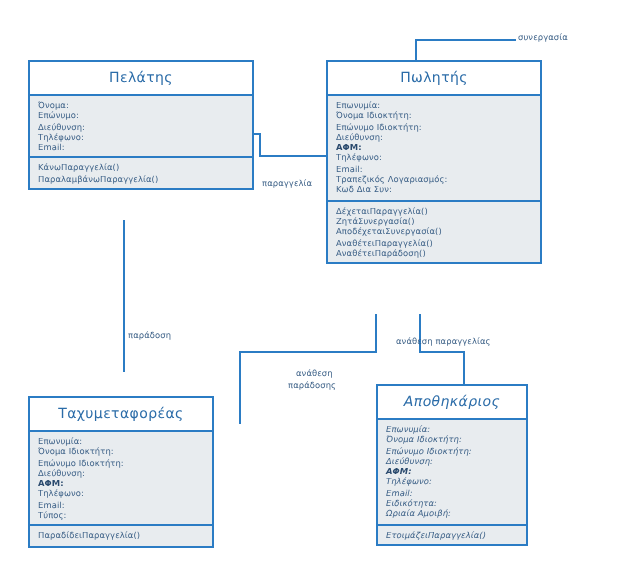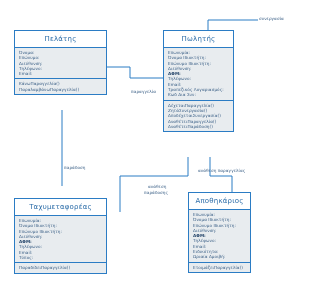--- a/index.html
+++ b/index.html
@@ -84,36 +84,36 @@
 
     <path d="M208 30 L208 20 L258 20"></path>
 
     <path d="M62 110 L62 186"></path>
 
     <path d="M188 157 L188 176 L120 176 L120 212"></path>
 
     <path d="M210 157 L210 176 L232 176 L232 192"></path>
   </svg>
 
-  <div class="uml-class" style="left:14px; top:30px; width:93px;">
+  <div class="uml-class" style="left:14px; top:30px; width:113px;">
     <div class="uml-title">Πελάτης</div>
     <div class="uml-attrs">
       <div class="uml-row">Όνομα:</div>
       <div class="uml-row">Επώνυμο:</div>
       <div class="uml-row">Διεύθυνση:</div>
       <div class="uml-row">Τηλέφωνο:</div>
       <div class="uml-row">Email:</div>
     </div>
     <div class="uml-ops">
       <div class="uml-row">ΚάνωΠαραγγελία()</div>
       <div class="uml-row">ΠαραλαμβάνωΠαραγγελία()</div>
     </div>
   </div>
 
-  <div class="uml-class" style="left:163px; top:30px; width:71px;">
+  <div class="uml-class" style="left:163px; top:30px; width:108px;">
     <div class="uml-title">Πωλητής</div>
     <div class="uml-attrs">
       <div class="uml-row">Επωνυμία:</div>
       <div class="uml-row">Όνομα Ιδιοκτήτη:</div>
       <div class="uml-row">Επώνυμο Ιδιοκτήτη:</div>
       <div class="uml-row">Διεύθυνση:</div>
       <div class="uml-row bold">ΑΦΜ:</div>
       <div class="uml-row">Τηλέφωνο:</div>
       <div class="uml-row">Email:</div>
       <div class="uml-row">Τραπεζικός Λογαριασμός:</div>
@@ -138,21 +138,21 @@
       <div class="uml-row bold">ΑΦΜ:</div>
       <div class="uml-row">Τηλέφωνο:</div>
       <div class="uml-row">Email:</div>
       <div class="uml-row">Τύπος:</div>
     </div>
     <div class="uml-ops">
       <div class="uml-row">ΠαραδίδειΠαραγγελία()</div>
     </div>
   </div>
 
-  <div class="uml-class" style="left:188px; top:192px; width:63px;">
+  <div class="uml-class" style="left:188px; top:192px; width:76px;font-style:italic;">
     <div class="uml-title">Αποθηκάριος</div>
     <div class="uml-attrs">
       <div class="uml-row">Επωνυμία:</div>
       <div class="uml-row">Όνομα Ιδιοκτήτη:</div>
       <div class="uml-row">Επώνυμο Ιδιοκτήτη:</div>
       <div class="uml-row">Διεύθυνση:</div>
       <div class="uml-row bold">ΑΦΜ:</div>
       <div class="uml-row">Τηλέφωνο:</div>
       <div class="uml-row">Email:</div>
       <div class="uml-row">Ειδικότητα:</div>

